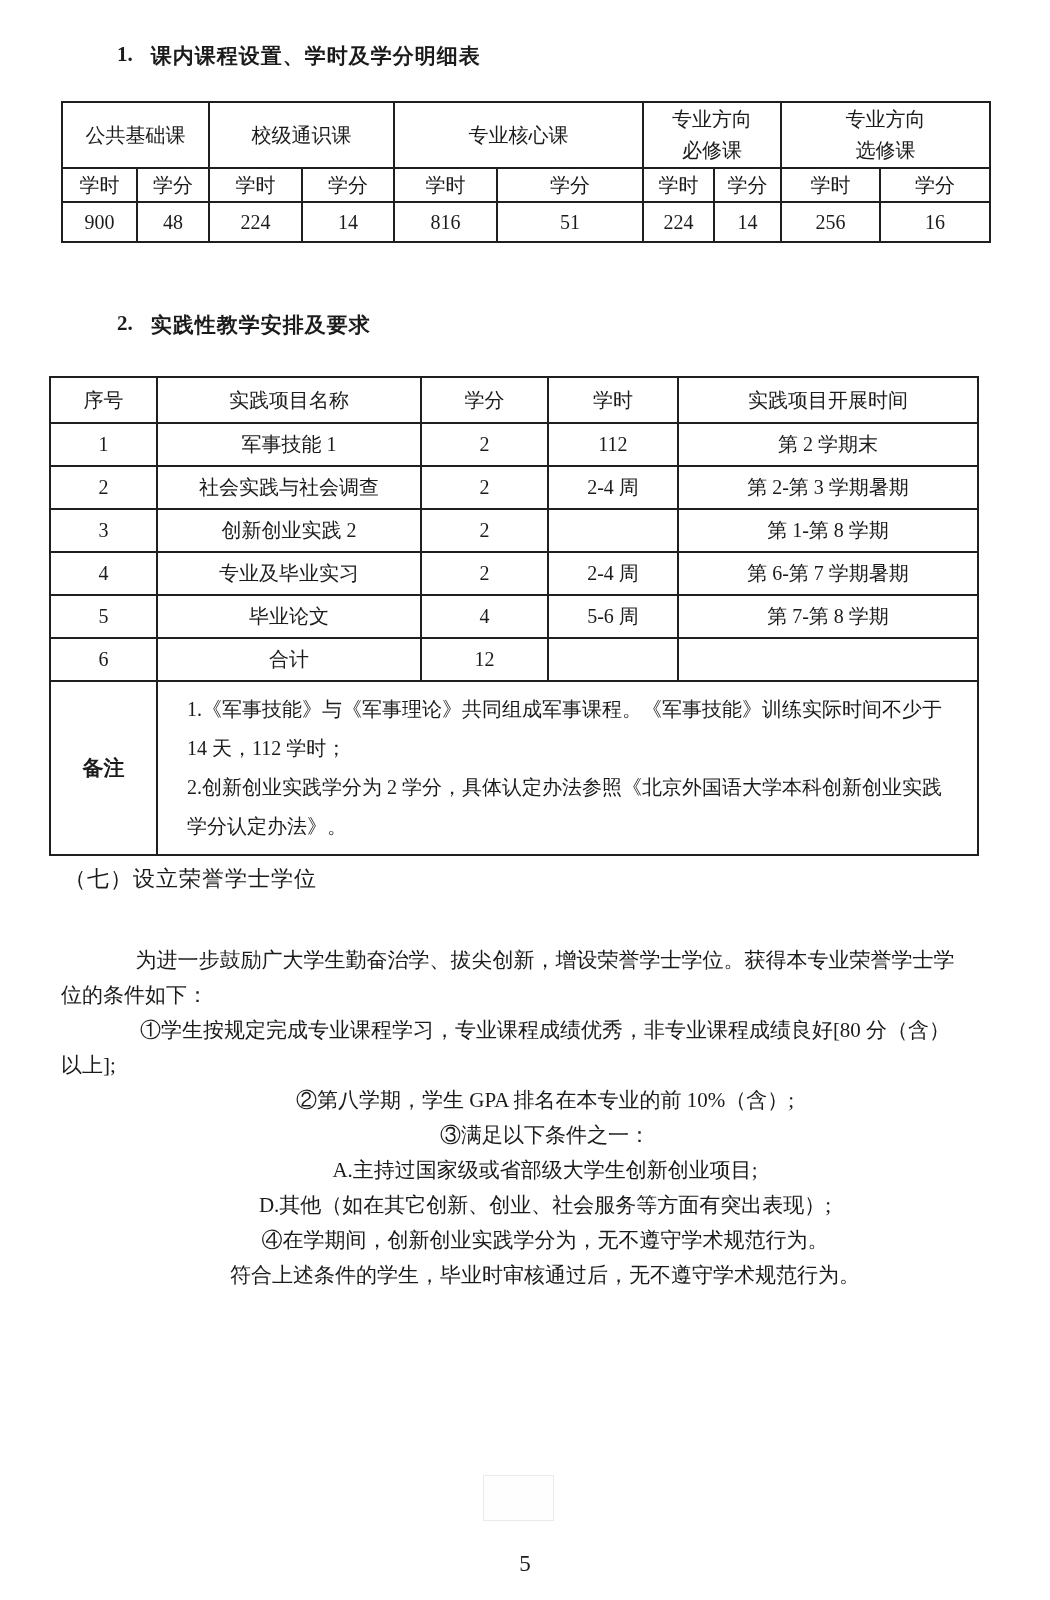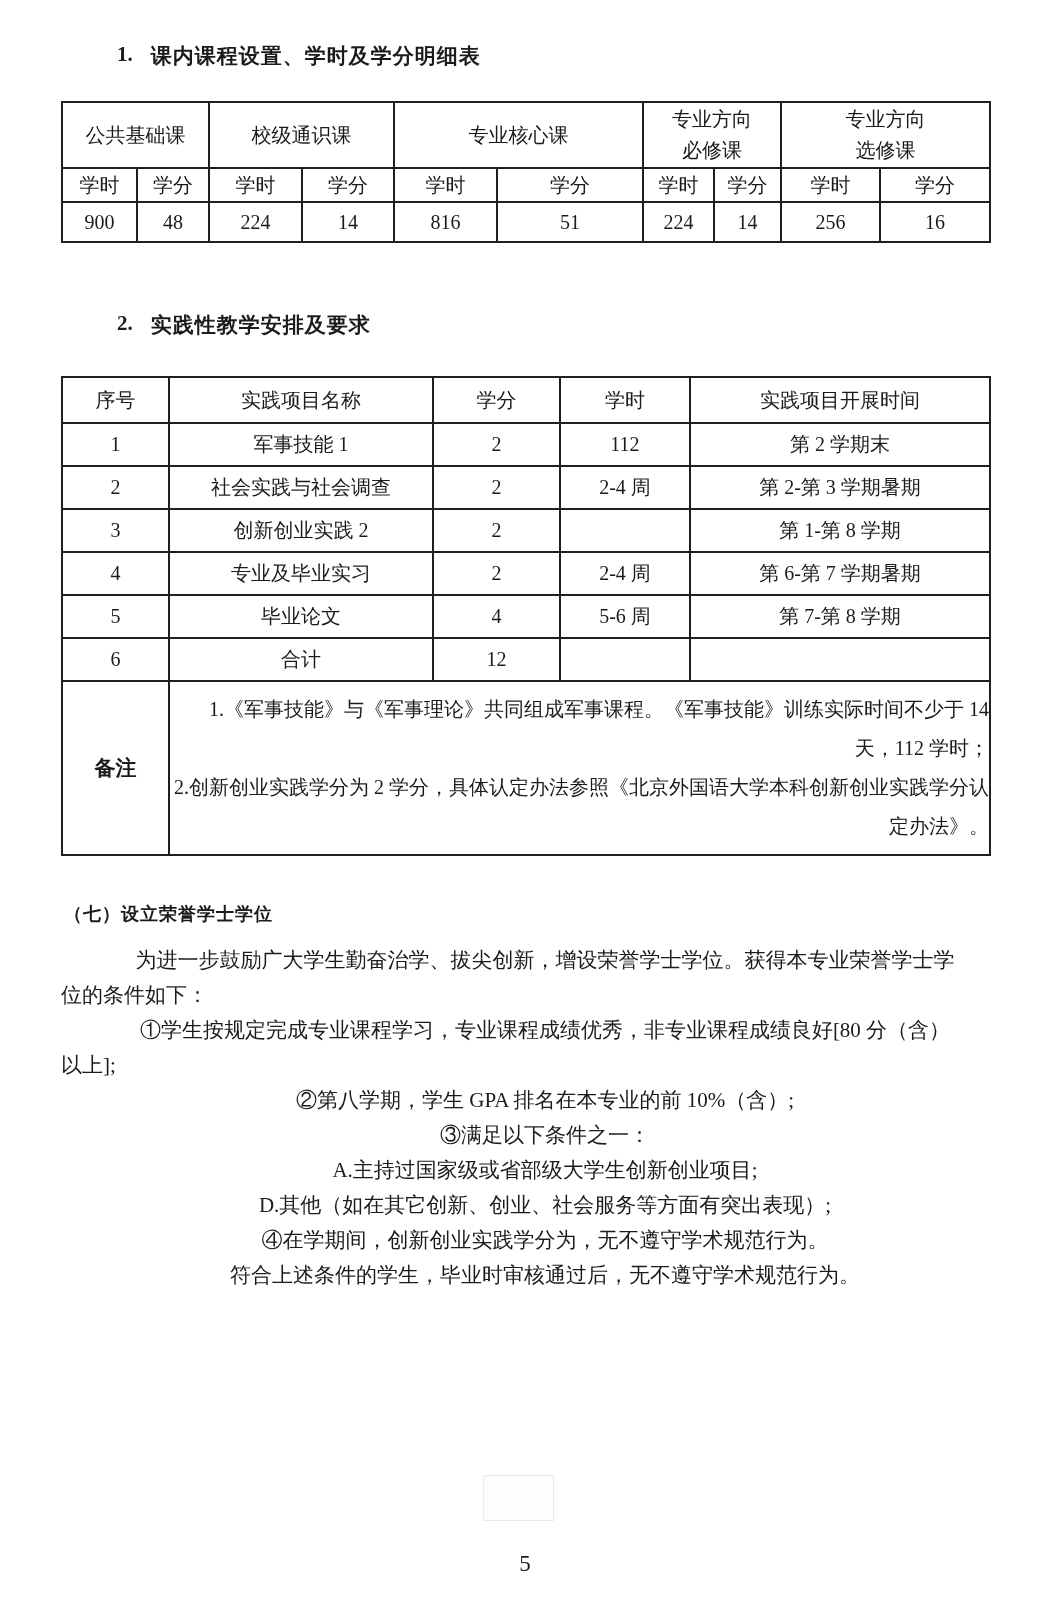--- a/index.html
+++ b/index.html
@@ -32,39 +32,38 @@
     font-size: 20px;
   }
   table.doc-table td {
     border: 2px solid #1f1f1f;
     text-align: center;
     vertical-align: middle;
     padding: 0 2px;
     overflow: hidden;
   }
   #table1 { left: 61px; top: 101px; width: 928px; }
-  #table2 { left: 61px; top: 376px; width: 928px; }
+  #table2 { left: 49px; top: 376px; width: 928px; }
   .pre { white-space: pre-line; line-height: 1.55; }
 
   #table2 td.note-cell {
-    text-align: right;
+    text-align: left;
     vertical-align: middle;
-    padding: 8px 0;
+    padding: 8px 29px;
     line-height: 39px;
   }
   .note-label { font-weight: 700; font-size: 21px; }
 
   #section-heading {
     position: absolute;
     left: 64px; top: 864px;
-    font-weight: 700;
-    font-size: 18px;
+    font-weight: 400;
+    font-size: 22px;
     letter-spacing: 1px;
     white-space: nowrap;
-    margin-top: 38px;
   }
 
   #body-text {
     position: absolute;
     left: 61px; top: 943px; width: 928px;
     font-size: 21px;
   }
   #body-text .line { height: 35px; line-height: 35px; white-space: nowrap; }
   #body-text .indent { padding-left: 40px; text-align: center; }
 

